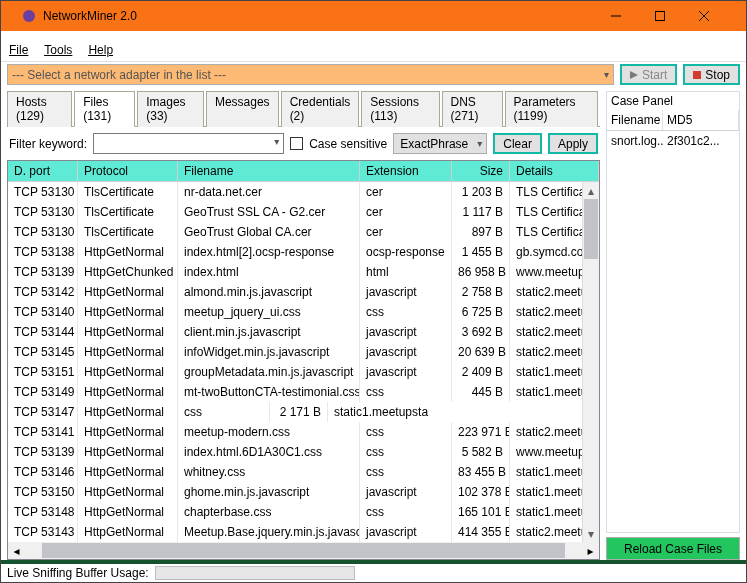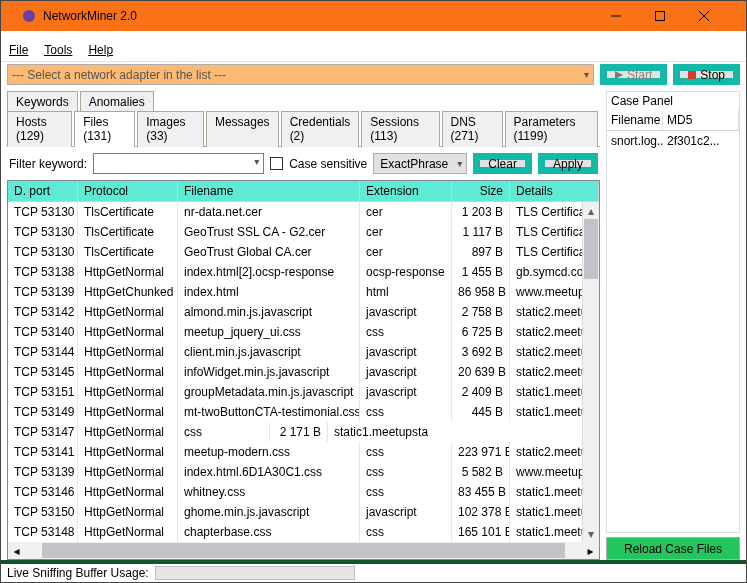--- a/index.html
+++ b/index.html
@@ -8,21 +8,21 @@
 .titlebar .icon { width: 16px; height: 16px; margin-right: 6px; }
 .titlebar .title { flex: 1; font-size: 12px; }
 .titlebar .winbtns { display: flex; }
 .titlebar .winbtn { width: 44px; height: 30px; display: flex; align-items: center; justify-content: center; cursor: pointer; }
 .menubar { height: 22px; display: flex; align-items: center; padding: 0 8px; gap: 16px; margin-top: 8px; }
 .menubar span { text-decoration: underline; text-decoration-style: solid; text-underline-offset: 1px; cursor: default; }
 .menubar span::first-letter { text-decoration: underline; }
 .toolbar { height: 26px; display: flex; align-items: center; padding: 2px 6px; gap: 6px; border-top: 1px solid #e0e0e0; }
 .adapter-select { flex: 1; height: 21px; border: 1px solid #adadad; background: #fdba74; display: flex; align-items: center; padding: 0 4px; color: #555; position: relative; }
 .adapter-select .chev { position: absolute; right: 4px; }
-.btn { height: 21px; border: 7px solid #14b8a6; background: #e1e1e1; padding: 0 8px; display: inline-flex; align-items: center; gap: 4px; cursor: pointer; }
+.btn { height: 21px; border: 2px solid #14b8a6; background: #e1e1e1; padding: 0 8px; display: inline-flex; align-items: center; gap: 4px; cursor: pointer; }
 .btn.disabled { color: #888; }
 .btn .sq { width: 8px; height: 8px; }
 .main { flex: 1; display: flex; overflow: hidden; padding: 4px 6px 0 6px; gap: 6px; }
 .left { flex: 1; display: flex; flex-direction: column; min-width: 0; }
 .tabs { display: flex; flex-wrap: wrap; }
 .tab { padding: 3px 8px; border: 1px solid #aca899; border-bottom: none; background: #f0f0f0; margin-right: 2px; margin-bottom: -1px; cursor: pointer; position: relative; }
 .tab.active { background: #fff; z-index: 2; border-bottom: 1px solid #fff; }
 .tabrow2 { display: flex; border-bottom: 1px solid #aca899; }
 .filterbar { display: flex; align-items: center; gap: 6px; padding: 6px 2px; }
 .filterbar label { white-space: nowrap; }
@@ -107,24 +107,20 @@
   <div class="btn">
     <svg class="sq" width="8" height="8">
         <rect width="8" height="8" fill="#d43b2f"></rect>
       </svg>
     <span>Stop</span>
   </div>
 </div>
 
 <div class="main">
   <div class="left">
-    <div class="tabs" id="tabs1">
-        <div class="tab">Keywords</div>
-        <div class="tab">Anomalies</div>
-      </div>
     <div class="tabrow2" id="tabs2">
         <div class="tab">Hosts (129)</div>
         <div class="tab active">Files (131)</div>
         <div class="tab">Images (33)</div>
         <div class="tab">Messages</div>
         <div class="tab">Credentials (2)</div>
         <div class="tab">Sessions (113)</div>
         <div class="tab">DNS (271)</div>
         <div class="tab">Parameters (1199)</div>
       </div>

